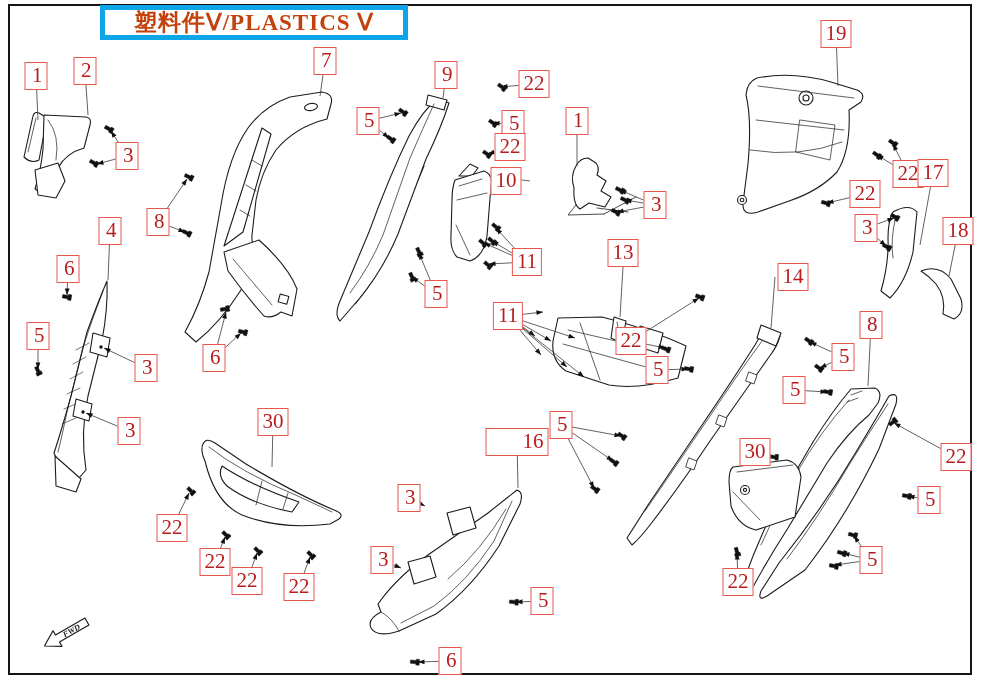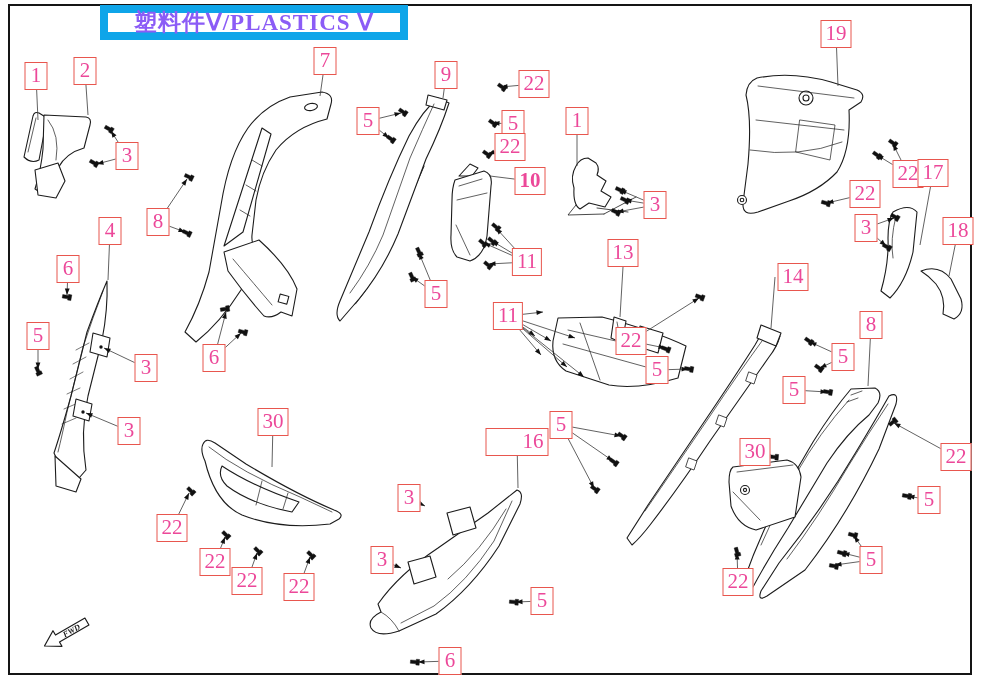--- a/index.html
+++ b/index.html
@@ -8,30 +8,30 @@
     font-family:"Liberation Serif",serif;overflow:hidden;
     --co-border:#e8564e;--ink:#1c1c1c;
   }
   #diagram-svg{position:absolute;left:0;top:0;}
   #page-border{
     position:absolute;left:8px;top:4px;width:964px;height:671px;
     border:2px solid #151515;pointer-events:none;box-sizing:border-box;
   }
   #title-box{
     position:absolute;left:100px;top:5px;width:308px;height:35px;
-    border:8px solid #0ea5e9;background:#fff;box-sizing:border-box;
+    border:5px solid #0ea5e9;background:#fff;box-sizing:border-box;
     display:flex;align-items:center;justify-content:center;
-    font-weight:bold;font-size:23px;letter-spacing:1px;color:#8b5cf6;
+    font-weight:bold;font-size:23px;letter-spacing:1px;color:#c2410c;
     font-family:"Liberation Serif",serif;
   }
   .callout{
     position:absolute;transform:translate(-50%,-50%);
     background:#fff;border:1.6px solid var(--co-border);
-    color:#ec4899;font-size:21px;line-height:23px;
-    padding:1px 4px 2px 4px;min-width:13px;text-align:center;
+    color:#b91c1c;font-size:21px;line-height:23px;
+    padding:1px 4px 2px 4px;min-width:13px;text-align:right;
     font-family:"Liberation Serif",serif;box-sizing:content-box;
   }
 </style>
 </head>
 <body>
 
 <div id="page" style="--co-border: #e8564e;">
 
   <svg id="diagram-svg" width="984" height="684" viewBox="0 0 984 684" xmlns="http://www.w3.org/2000/svg">
 
@@ -362,21 +362,21 @@
       <div class="callout" style="left: 110px; top: 231px;">4</div>
       <div class="callout" style="left: 68px; top: 269px;">6</div>
       <div class="callout" style="left: 38px; top: 336px;">5</div>
       <div class="callout" style="left: 146px; top: 368px;">3</div>
       <div class="callout" style="left: 129px; top: 431px;">3</div>
       <div class="callout" style="left: 446px; top: 75px;">9</div>
       <div class="callout" style="left: 534px; top: 84px;">22</div>
       <div class="callout" style="left: 368px; top: 121px;">5</div>
       <div class="callout" style="left: 513px; top: 124px;">5</div>
       <div class="callout" style="left: 510px; top: 147px;">22</div>
-      <div class="callout" style="left: 530px; top: 181px; font-weight: bold;">10</div>
+      <div class="callout" style="left: 506px; top: 181px;">10</div>
       <div class="callout" style="left: 527px; top: 262px;">11</div>
       <div class="callout" style="left: 577px; top: 121px;">1</div>
       <div class="callout" style="left: 655px; top: 205px;">3</div>
       <div class="callout" style="left: 436px; top: 294px;">5</div>
       <div class="callout" style="left: 836px; top: 34px;">19</div>
       <div class="callout" style="left: 908px; top: 174px;">22</div>
       <div class="callout" style="left: 933px; top: 173px;">17</div>
       <div class="callout" style="left: 865px; top: 194px;">22</div>
       <div class="callout" style="left: 866px; top: 228px;">3</div>
       <div class="callout" style="left: 958px; top: 231px;">18</div>

